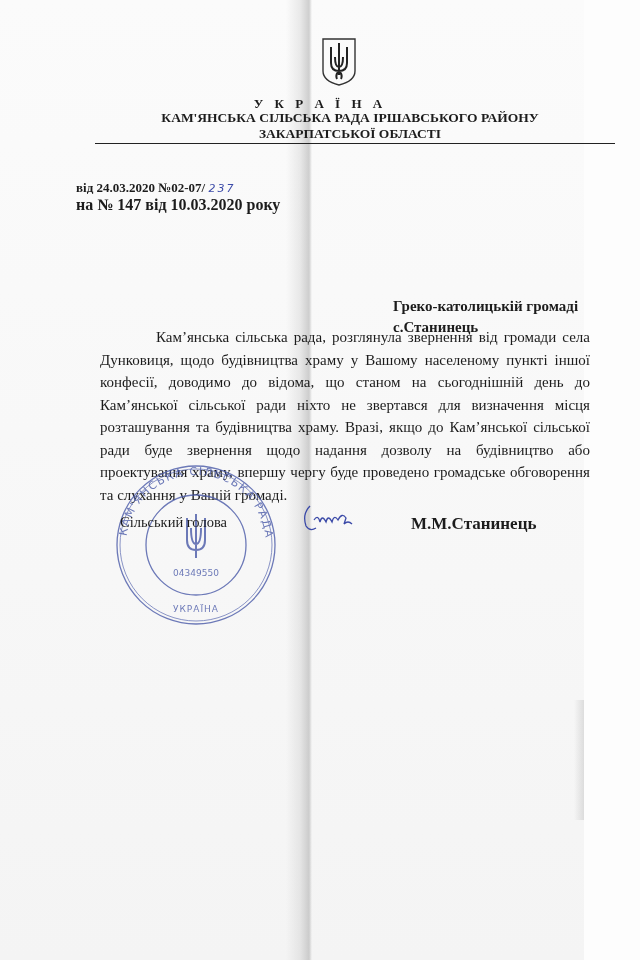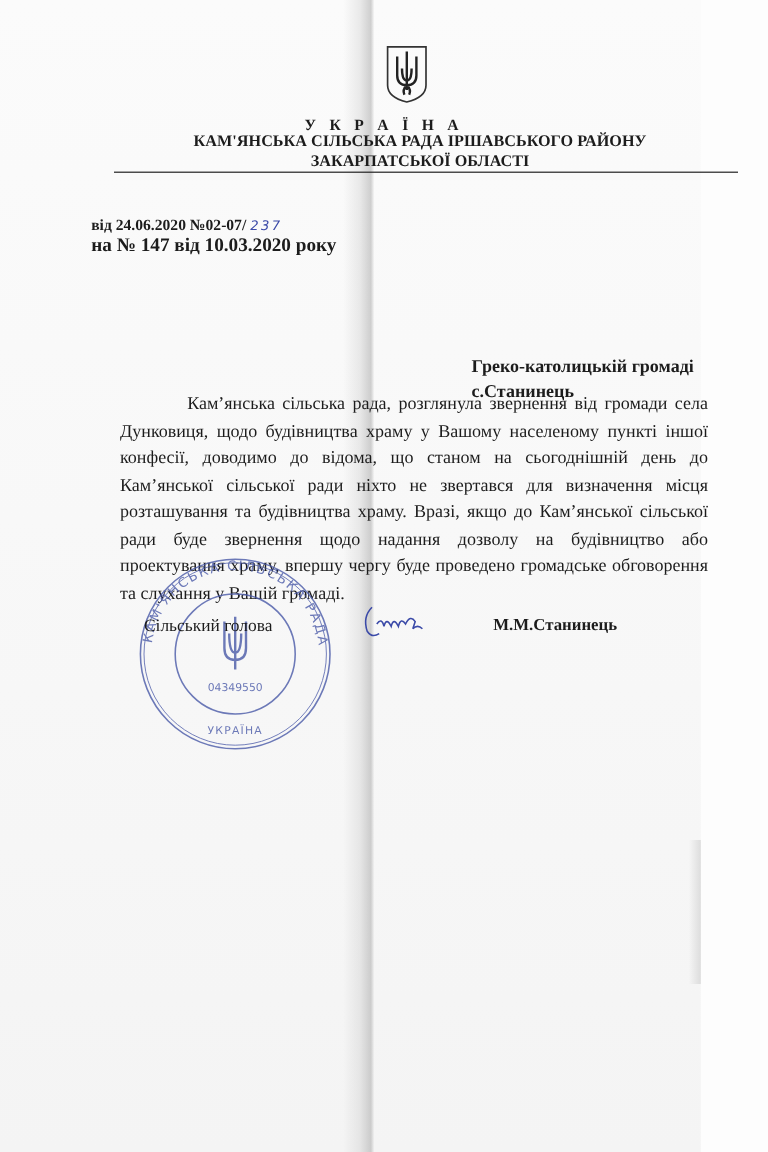--- a/index.html
+++ b/index.html
@@ -37,40 +37,40 @@
     position: absolute; left: 100px; top: 326px; width: 490px;
     font-size: 15px; line-height: 22.5px; text-align: justify; text-align-last: left;
     text-indent: 56px;
     font-family: Liberation Serif, serif;
   }
   .stamp {
     position: absolute; left: 113px; top: 462px; width: 166px; height: 166px;
   }
   .sign-title { position: absolute; left: 120px; top: 514px; font-size: 14.5px; font-weight: normal; }
   .signature { position: absolute; left: 300px; top: 500px; width: 56px; height: 34px; }
-  .sign-name { position: absolute; left: 411px; top: 514px; font-size: 14px; font-weight: bold; }
+  .sign-name { position: absolute; left: 411px; top: 514px; font-size: 17px; font-weight: bold; }
 </style>
 </head>
 <body>
 
 <div class="page">
   <div class="fold-shadow"></div>
 
   <svg class="emblem" viewBox="0 0 36 50">
     <path d="M2 2 H34 V34 Q34 44 18 48 Q2 44 2 34 Z" fill="none" stroke="#333" stroke-width="1.4"></path>
     <path d="M18 6 V38 M10 10 V26 Q10 34 18 34 Q26 34 26 26 V10 M14 20 Q14 30 18 30 Q22 30 22 20 M18 34 Q14 38 16 42 M18 34 Q22 38 20 42" fill="none" stroke="#222" stroke-width="2"></path>
   </svg>
 
   <div class="header h-country">У К Р А Ї Н А</div>
   <div class="header h-council">КАМ'ЯНСЬКА  СІЛЬСЬКА РАДА ІРШАВСЬКОГО  РАЙОНУ</div>
   <div class="header h-region">ЗАКАРПАТСЬКОЇ  ОБЛАСТІ</div>
   <div class="rule"></div>
 
   <div class="outgoing">
-    <span>від 24.06.2020 №02-07/</span>
+    <span>від 24.03.2020 №02-07/</span>
     <span class="handwritten">237</span>
   </div>
   <div class="incoming">на № 147 від 10.03.2020 року</div>
 
   <div class="recipient">
     <div>Греко-католицькій громаді</div>
     <div>с.Станинець</div>
   </div>
 
   <div class="body-text">Кам’янська сільська рада, розглянула звернення від громади села Дунковиця, щодо будівництва храму у Вашому населеному пункті іншої конфесії, доводимо до відома, що станом на сьогоднішній день до Кам’янської сільської ради ніхто не звертався для визначення місця розташування та будівництва храму.  Вразі, якщо  до Кам’янської сільської ради буде звернення щодо надання дозволу на будівництво або проектування храму, впершу чергу буде проведено громадське обговорення та слухання у Вашій громаді.</div>

